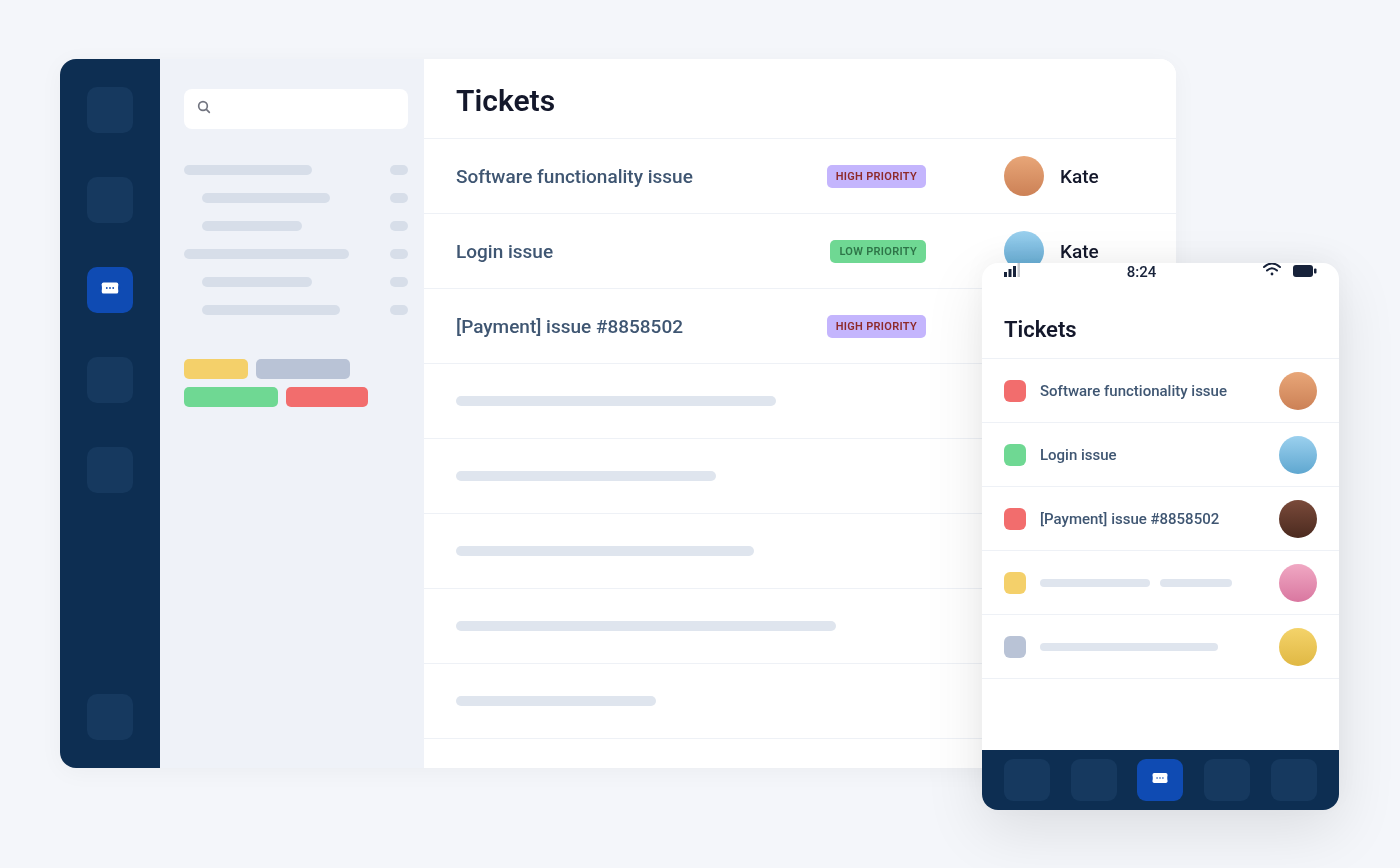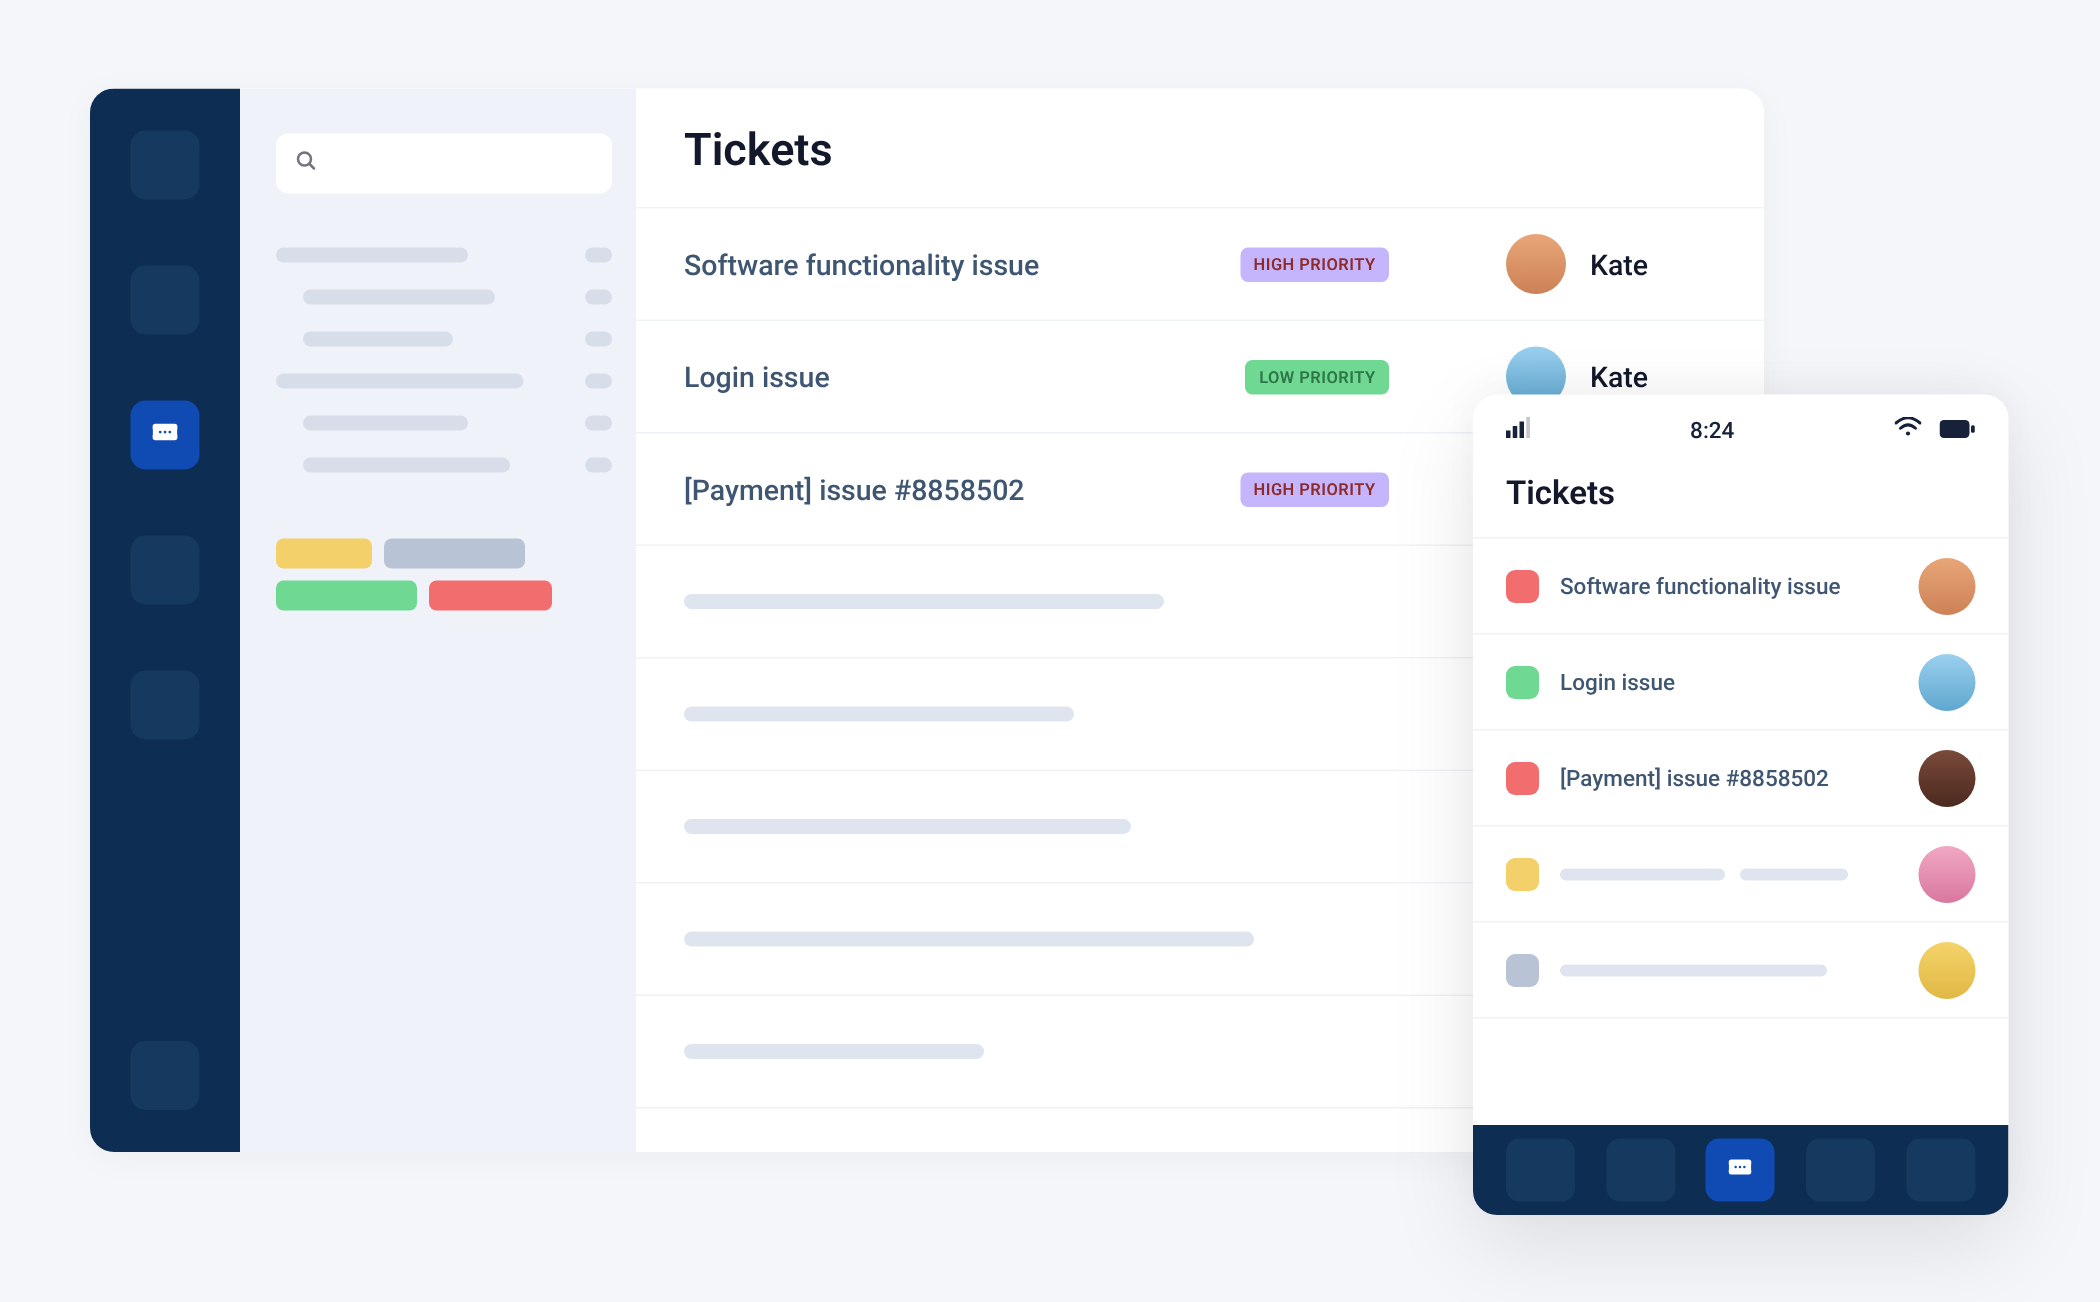--- a/index.html
+++ b/index.html
@@ -121,21 +121,21 @@
   background: #fff;
   border-radius: 16px;
   overflow: hidden;
   display: flex;
   flex-direction: column;
   box-shadow: 0 20px 60px rgba(0,0,0,0.10), 0 -8px 24px rgba(0,0,0,0.03);
 }
 .status-bar {
   height: 48px;
   display: flex;
-  align-items: center;
+  align-items: flex-start;
   padding: 0 22px;
   color: #17223a;
   font-size: 15px;
   gap: 28px;
 }
 .status-bar .sb-spacer { flex: 1; }
 .status-bar .time { font-weight: 500; }
 .status-bar .right-icons { display: flex; align-items: center; gap: 12px; margin-left: auto; }
 
 .mobile-header {

